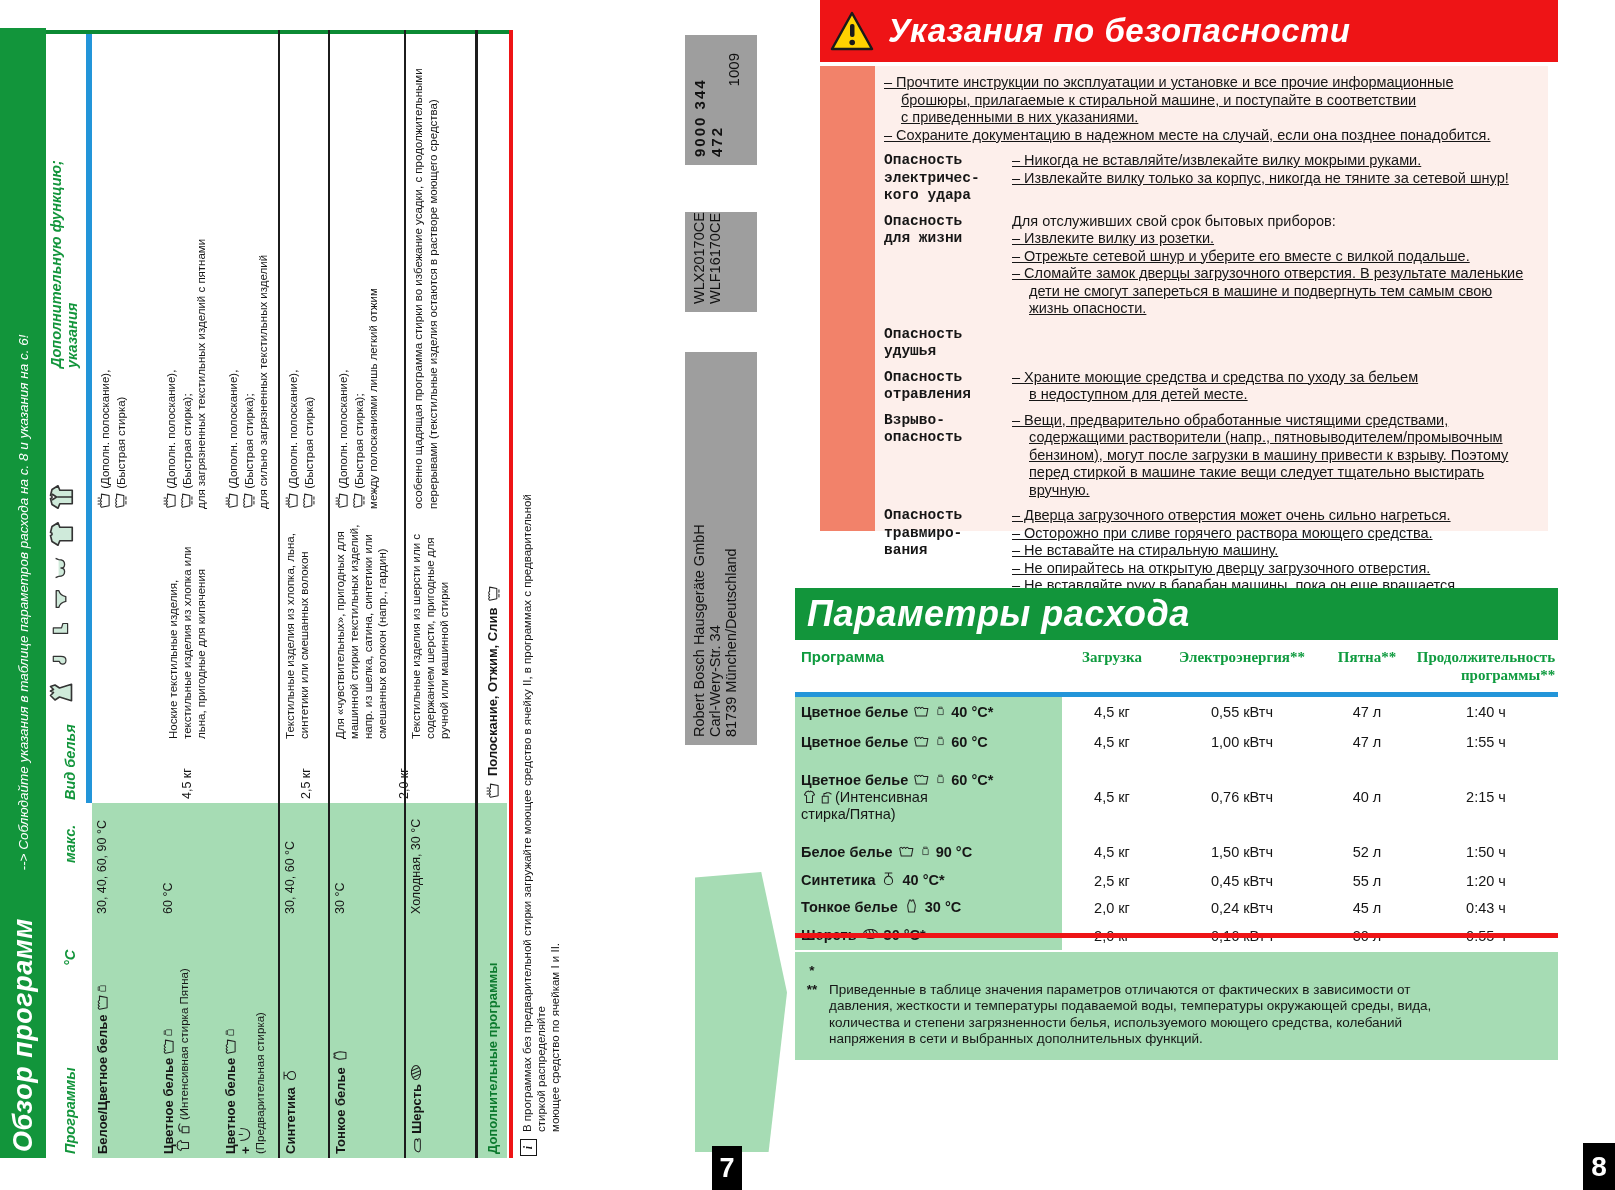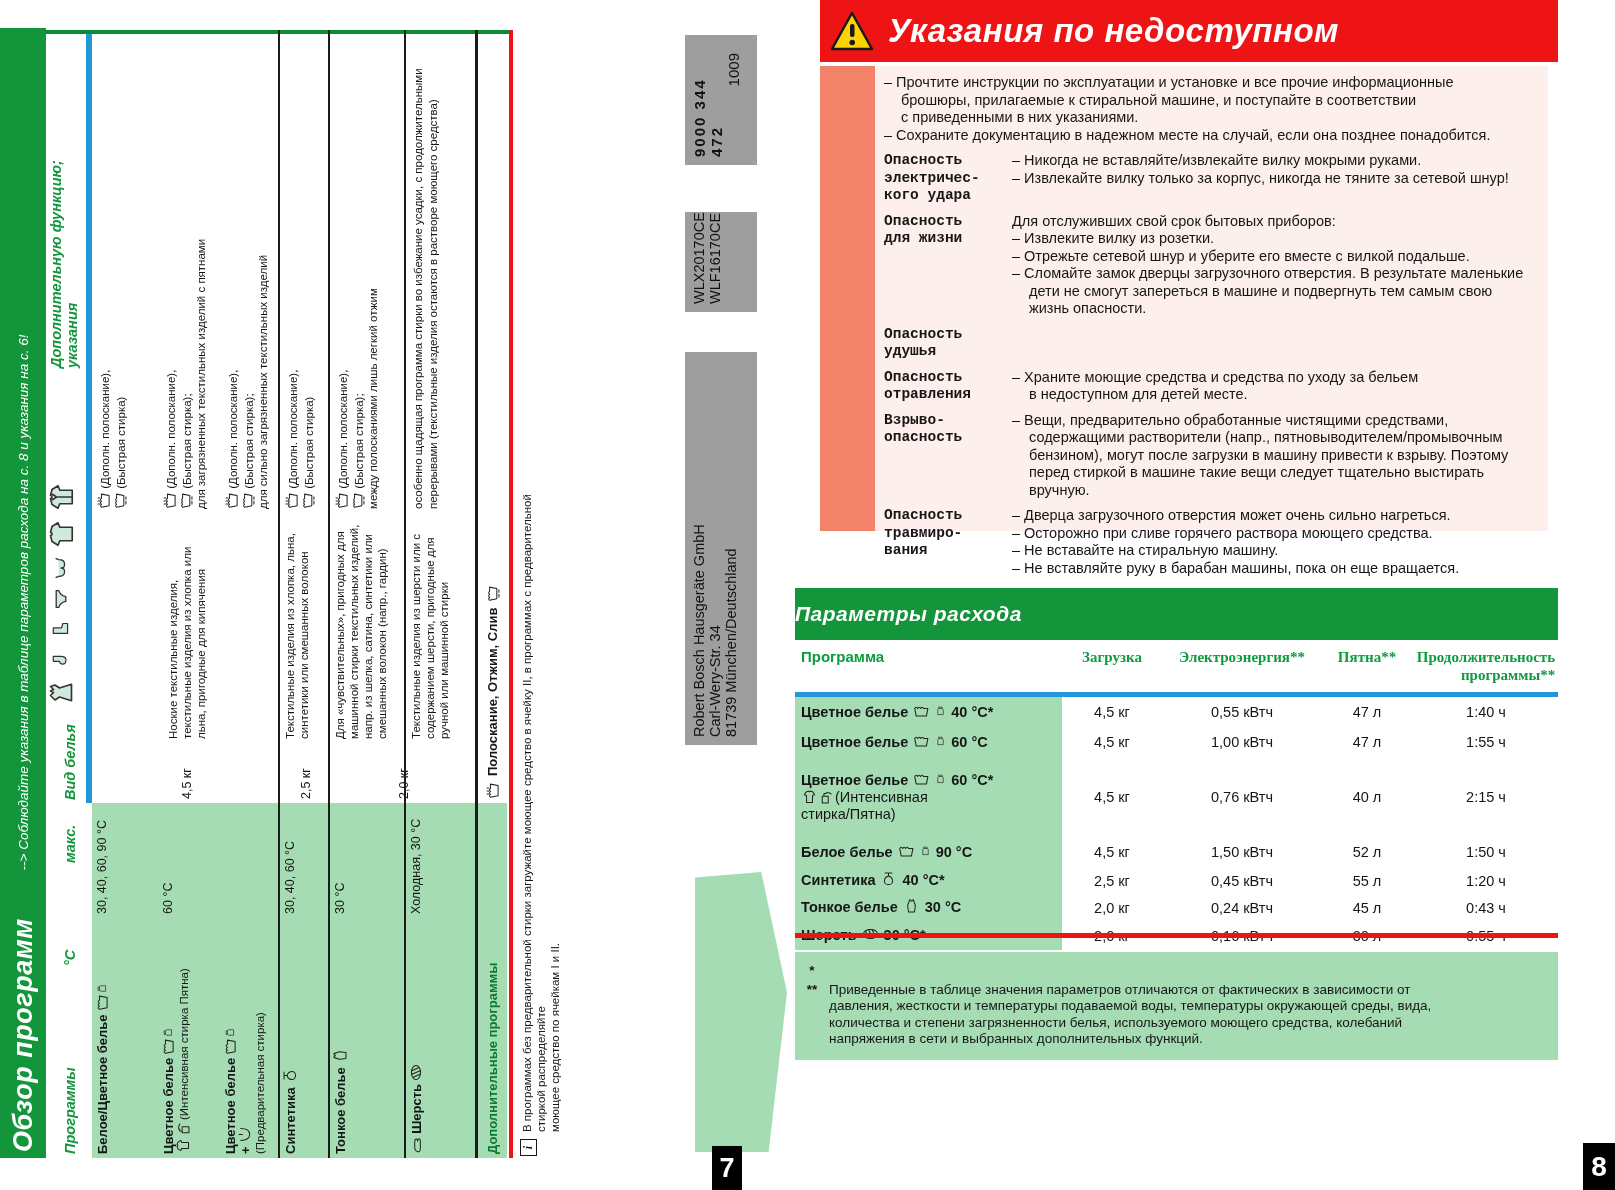--- a/index.html
+++ b/index.html
@@ -1,21 +1,21 @@
 <!DOCTYPE html>
 <html><head>
 <meta charset="utf-8">
 <style>
   html,body{margin:0;padding:0;background:#ffffff;}
   #canvas{position:relative;width:1615px;height:1190px;overflow:hidden;background:#fff;
           font-family:"Liberation Sans", sans-serif;color:#161616;}
   .abs{position:absolute;}
   .b{font-weight:bold;}
   .prewrap{white-space:pre-line;}
-  .hang{padding-left:17px;text-indent:-17px;white-space:pre-line;}
+  .hang{padding-left:17px;text-indent:-17px;white-space:pre-line;text-decoration:underline;}
 
   
   #left-rot{left:0px;top:1158px;width:1130px;height:560px;transform:rotate(-90deg);
             transform-origin:0 0;}
   .lp-banner{left:0;top:0;width:1130px;height:46px;background:#12953b;display:flex;align-items:center;}
   .lp-title{font-size:27px;font-weight:bold;font-style:italic;color:#fff;margin-left:6px;letter-spacing:0.5px;white-space:nowrap;}
   .lp-note{font-size:13.5px;font-style:italic;color:#fff;margin-left:48px;white-space:nowrap;}
   .lp-h{position:absolute;font-size:14.5px;font-weight:bold;font-style:italic;color:#12953b;white-space:pre-line;}
   .gicons{position:absolute;left:452px;top:48px;display:flex;gap:7px;align-items:flex-end;}
   .g{width:30px;height:26px;}
@@ -55,21 +55,21 @@
   .safety-wrap{left:820px;top:66px;width:728px;min-height:465px;background:#fdefeb;}
   .salmon{position:absolute;left:0;top:0;width:55px;height:100%;background:#f2826a;}
   .safety-content{position:absolute;left:64px;top:8px;width:656px;font-size:14.5px;line-height:17.5px;}
   .sec{display:flex;margin-top:8px;}
   .sec-label{flex:none;width:128px;font-weight:bold;white-space:pre-line;font-family:Liberation Mono, monospace;}
   .sec-body{flex:1;}
   .sec-body .hang{margin:0;}
 
   
   .green-banner{left:795px;top:588px;width:763px;height:52px;background:#12953b;display:flex;align-items:center;}
-  .green-title{color:#fff;font-size:21px;font-weight:bold;font-style:italic;letter-spacing:0.5px;}
+  .green-title{color:#fff;font-size:36px;font-weight:bold;font-style:italic;margin-left:12px;letter-spacing:0.5px;}
   .cgrid{display:grid;grid-template-columns:267px 100px 160px 90px 148px;}
   .chead{left:795px;top:648px;width:765px;color:#0f9b3f;font-weight:bold;font-size:15px;line-height:18px;}
   .chead .cc{display:flex;align-items:flex-start;justify-content:center;text-align:right;font-family:Liberation Serif, serif;}
   .crow-zone{left:795px;top:697px;width:765px;}
   .cprog{background:#a6dcb4;font-weight:bold;font-size:14.5px;line-height:17px;
          padding:6px 4px 6px 6px;display:flex;flex-wrap:wrap;align-content:center;gap:0 5px;}
   .cval{display:flex;align-items:center;justify-content:center;font-size:14.5px;}
   .cfoot{left:795px;top:952px;width:763px;background:#a6dcb4;padding:9px 0 10px 0;font-size:13.5px;line-height:16.5px;}
   .fnrow{display:flex;margin:2px 0;}
   .fnmark{flex:none;width:34px;text-align:center;font-weight:bold;}
@@ -341,21 +341,21 @@
   <div class="abs green-arrow"></div>
   <div class="abs pagebadge" style="left:712px;top:1146px;width:30px;height:44px;font-size:27px;line-height:44px;">7</div>
   <div class="abs pagebadge" style="left:1583px;top:1143px;width:32px;height:47px;font-size:28px;line-height:47px;">8</div>
 
   <div class="abs red-banner">
     <svg class="warn" viewBox="0 0 44 40">
       <polygon points="22,2 42,38 2,38" fill="#ffd200" stroke="#1a1a1a" stroke-width="2.5" stroke-linejoin="round"></polygon>
       <rect x="20" y="13" width="4.5" height="13" rx="2" fill="#1a1a1a"></rect>
       <circle cx="22.2" cy="31.5" r="2.8" fill="#1a1a1a"></circle>
     </svg>
-    <span class="red-title">Указания по недоступном</span>
+    <span class="red-title">Указания по безопасности</span>
   </div>
 
   <div class="abs safety-wrap">
     <div class="salmon"></div>
     <div class="safety-content">
       <div class="hang">– Прочтите инструкции по эксплуатации и установке и все прочие информационные
 брошюры, прилагаемые к стиральной машине, и поступайте в соответствии
 с приведенными в них указаниями.</div>
       <div class="hang">– Сохраните документацию в надежном месте на случай, если она позднее понадобится.</div>
 
@@ -409,20 +409,21 @@
       </div>
 
       <div class="sec">
         <div class="sec-label">Опасность
 травмиро-
 вания</div>
         <div class="sec-body">
           <div class="hang">– Дверца загрузочного отверстия может очень сильно нагреться.</div>
           <div class="hang">– Осторожно при сливе горячего раствора моющего средства.</div>
           <div class="hang">– Не вставайте на стиральную машину.</div>
+          <div class="hang">– Не опирайтесь на открытую дверцу загрузочного отверстия.</div>
           <div class="hang">– Не вставляйте руку в барабан машины, пока он еще вращается.</div>
         </div>
       </div>
     </div>
   </div>
 
   <div class="abs green-banner">
     <span class="green-title">Параметры расхода</span>
   </div>
 

